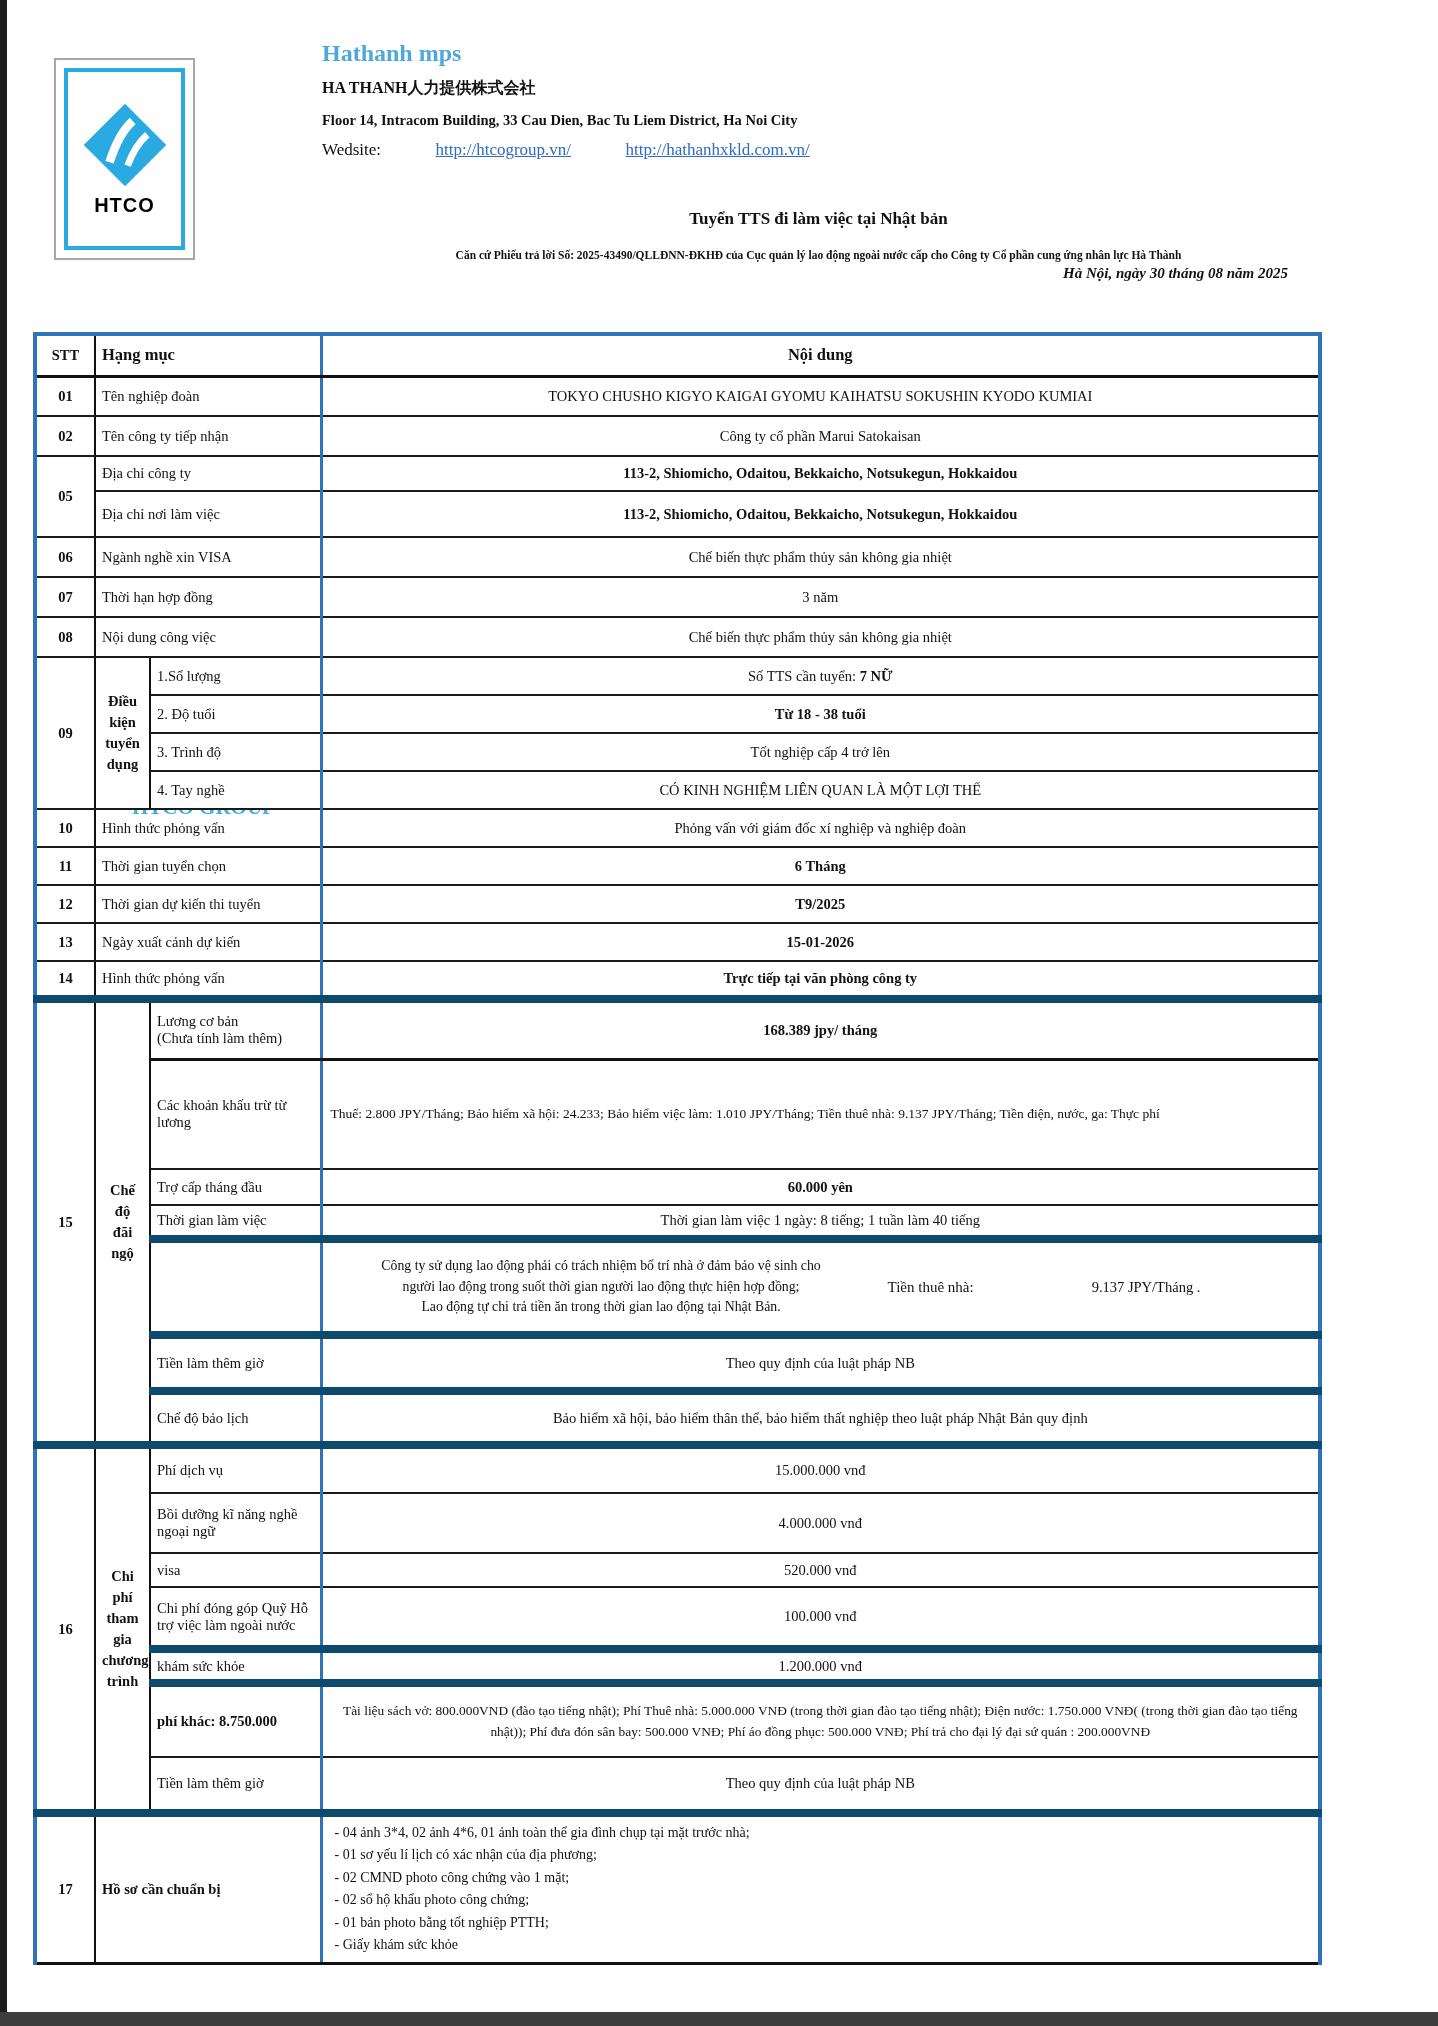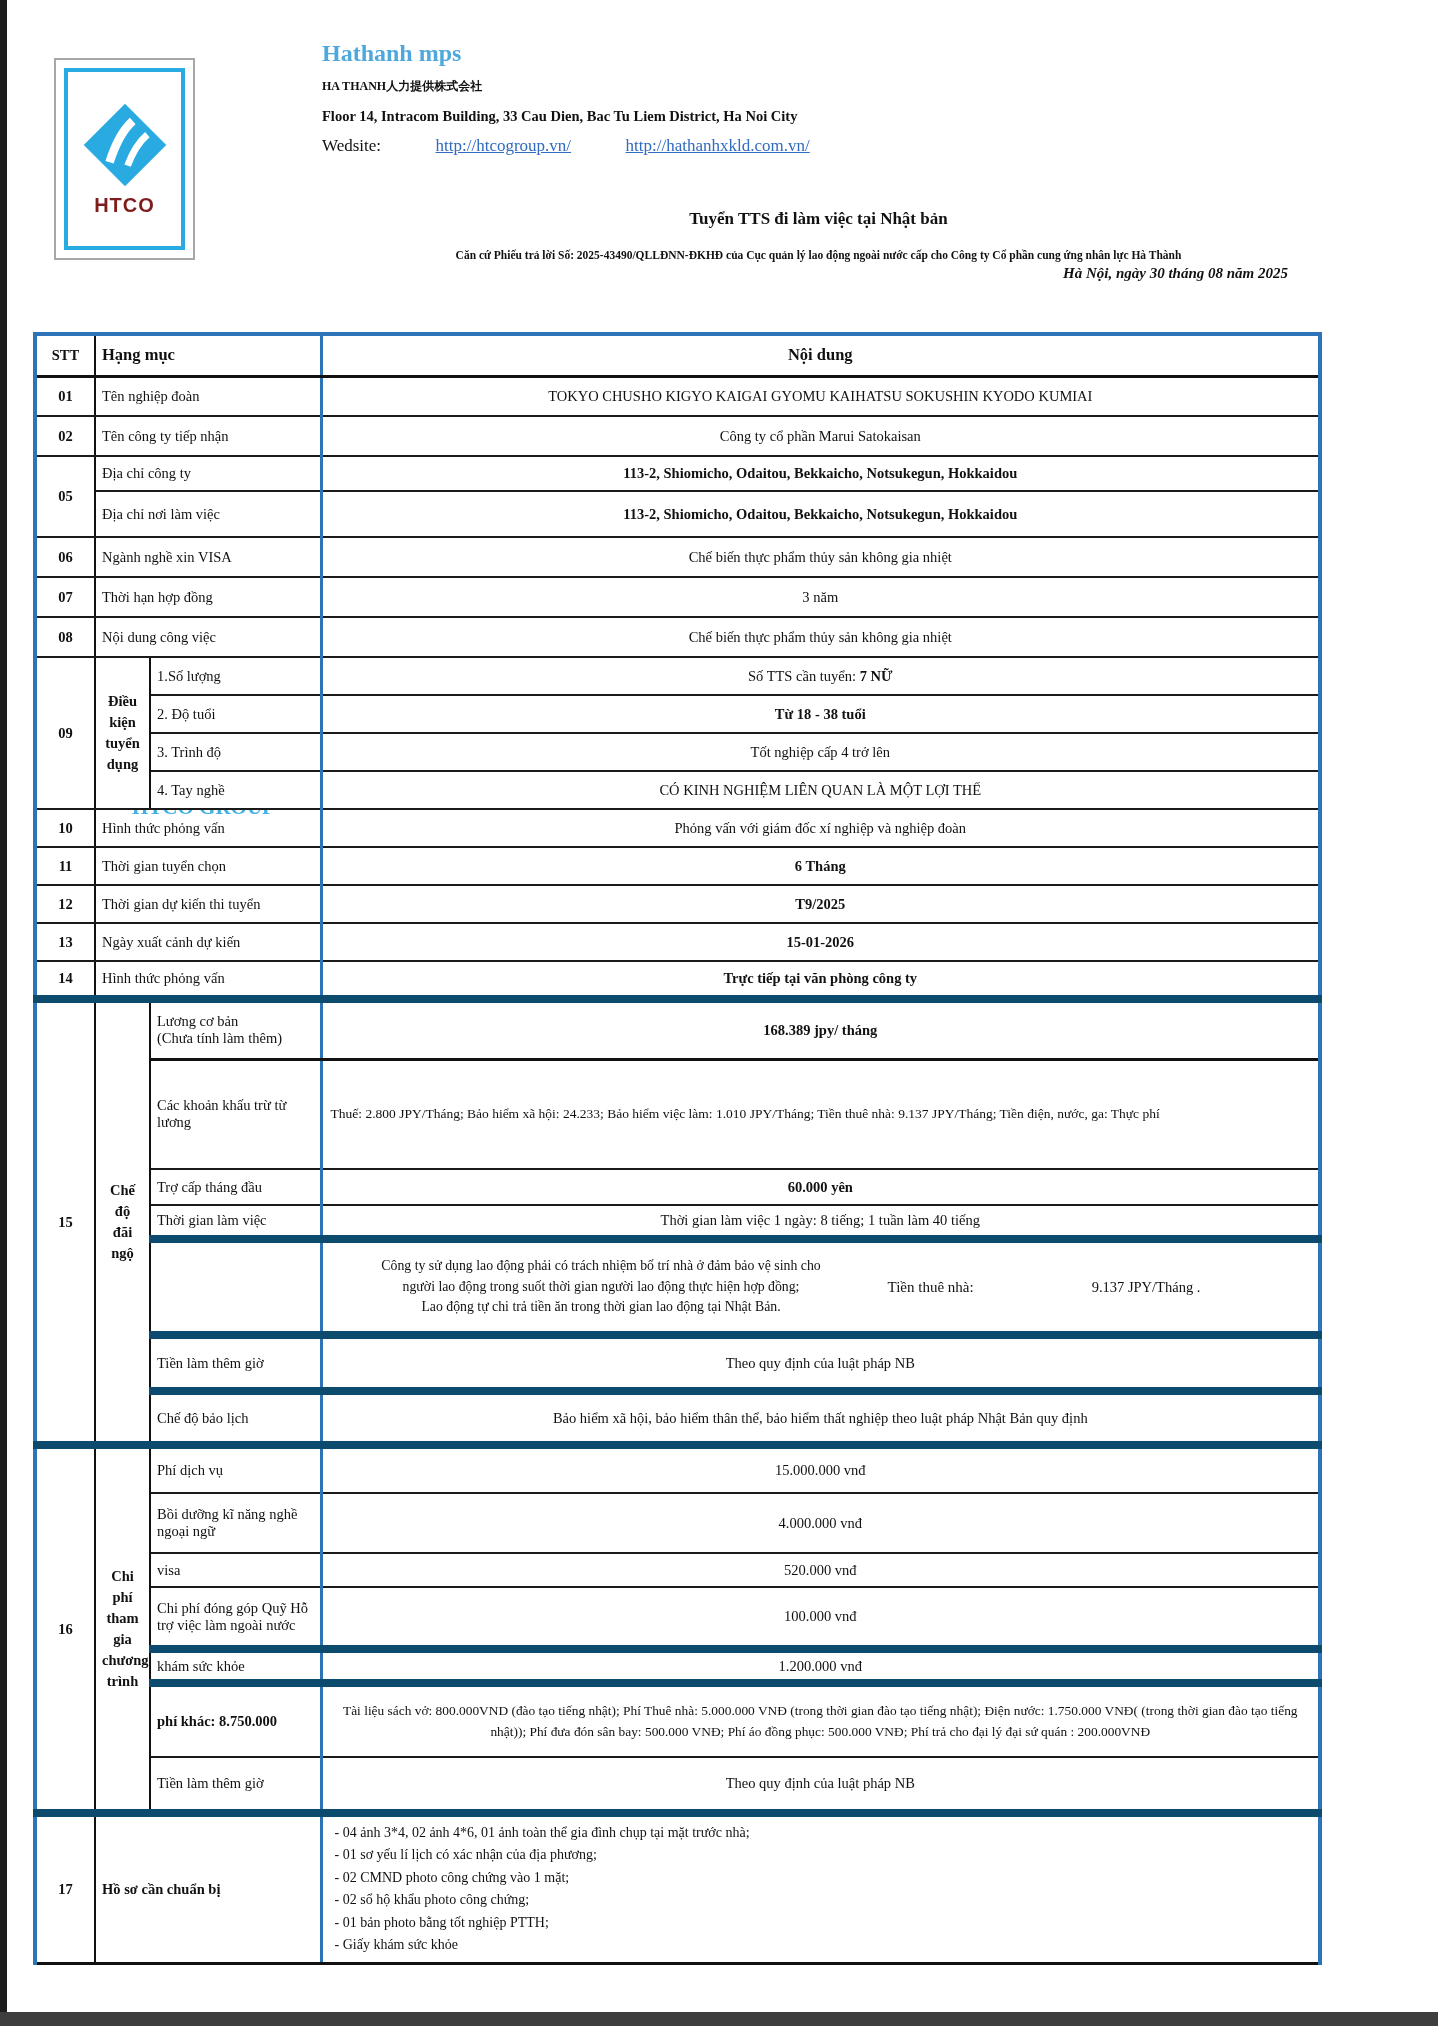--- a/index.html
+++ b/index.html
@@ -8,24 +8,24 @@
     font-family:"Liberation Serif","DejaVu Serif",serif;color:#111;overflow:hidden;
   }
   .edge-left{position:absolute;left:0;top:0;width:7px;height:2026px;background:#1c1c1c;}
   .edge-bottom{position:absolute;left:0;top:2012px;width:1438px;height:14px;background:#3e3e3e;}
 
   
   .hdr{position:absolute;left:0;top:0;width:1438px;height:332px;}
   .logo{position:absolute;left:54px;top:58px;width:141px;height:202px;background:#fff;border:2px solid #a7a7a7;box-sizing:border-box;}
   .logo-inner{margin:8px;border:4px solid #29abe2;height:calc(100% - 24px);display:flex;flex-direction:column;align-items:center;justify-content:center;}
   .logo-mark{width:86px;height:86px;}
-  .logo-word{margin-top:6px;color:#7f1d1d;font-weight:bold;font-size:20px;letter-spacing:1px;font-family:"Liberation Sans","DejaVu Sans",sans-serif;}
+  .logo-word{margin-top:6px;color:#000000;font-weight:bold;font-size:20px;letter-spacing:1px;font-family:"Liberation Sans","DejaVu Sans",sans-serif;}
   .htext{position:absolute;left:322px;top:40px;}
   .brand{font-size:24px;font-weight:bold;color:#4fa8dc;}
-  .jp{font-size:12px;font-weight:bold;margin-top:11px;}
+  .jp{font-size:16px;font-weight:bold;margin-top:11px;}
   .addr{font-size:14.5px;font-weight:bold;margin-top:13px;}
   .web{font-size:17px;margin-top:11px;}
   .web a{color:#2f6bc0;text-decoration:underline;cursor:pointer;}
   .web .gap{display:inline-block;width:46px;}
   .titleblock{position:absolute;left:319px;top:204px;width:999px;text-align:center;}
   .doc-title{font-size:21px;font-weight:bold;}
   .doc-sub{font-size:17px;font-weight:bold;margin-top:5px;}
   .doc-ref{font-size:11.5px;font-weight:bold;margin-top:20px;}
   .doc-date{font-size:15px;font-weight:bold;font-style:italic;text-align:right;padding-right:30px;margin-top:4px;}
   .pre{white-space:pre-line;}

